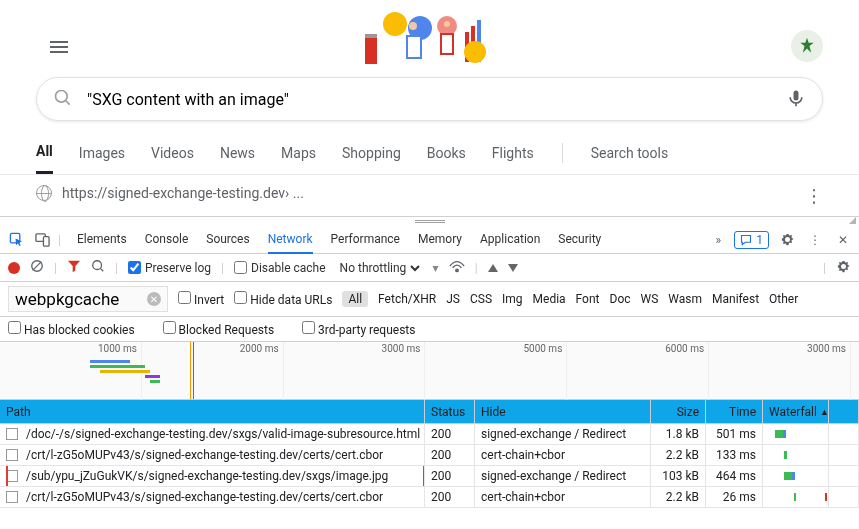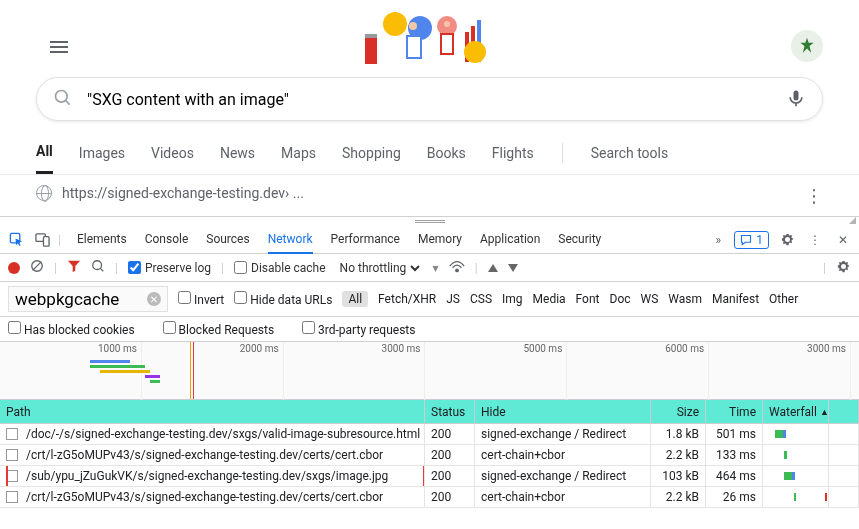--- a/index.html
+++ b/index.html
@@ -49,21 +49,21 @@
 .chip{cursor:pointer}
 .chip.active{background:#e0e0e0;border-radius:3px;padding:1px 6px}
 .filterbar2{display:flex;align-items:center;gap:28px;padding:4px 8px;border-bottom:1px solid #d0d0d0;font-size:12px}
 .overview{height:58px;border-bottom:1px solid #cacdd1;position:relative;background:#fafafa}
 .overview .ticks{display:flex;position:absolute;left:0;right:8px;top:0;font-size:10px;color:#666}
 .overview .ticks span{flex:1;text-align:right;padding-right:4px;border-right:1px solid #eee;height:58px;padding-top:1px}
 .ov-bars{position:absolute;left:90px;top:18px;display:flex;flex-direction:column;gap:2px}
 .ov-bars .bar{height:3px;width:3px}
 .redline{position:absolute;left:190px;top:0;bottom:0;width:1px;background:#ff9800}
 .redline2{position:absolute;left:193px;top:0;bottom:0;width:1px;background:#e53935}
-.tblhdr{display:flex;height:24px;border-bottom:1px solid #cacdd1;background:#5eead4;font-size:12px;align-items:center}
+.tblhdr{display:flex;height:24px;border-bottom:1px solid #cacdd1;background:#0ea5e9;font-size:12px;align-items:center}
 .tblhdr>div{padding:0 6px;border-right:1px solid #cacdd1;height:100%;display:flex;align-items:center}
 .row{display:flex;height:21px;border-bottom:1px solid #e5e5e5;font-size:12px;align-items:center}
 .row>div{padding:0 6px;border-right:1px solid #e5e5e5;height:100%;display:flex;align-items:center;overflow:hidden;white-space:nowrap}
 .row.hi{position:relative}
 .row.hi .c-path::before{content:"";position:absolute;left:6px;right:-1px;top:-2px;bottom:-2px;border:2px solid #e53935;pointer-events:none}
 .c-path{width:425px;position:relative}
 .c-status{width:50px}
 .c-type{width:176px}
 .c-size{width:55px;justify-content:flex-end}
 .c-time{width:57px;justify-content:flex-end}

